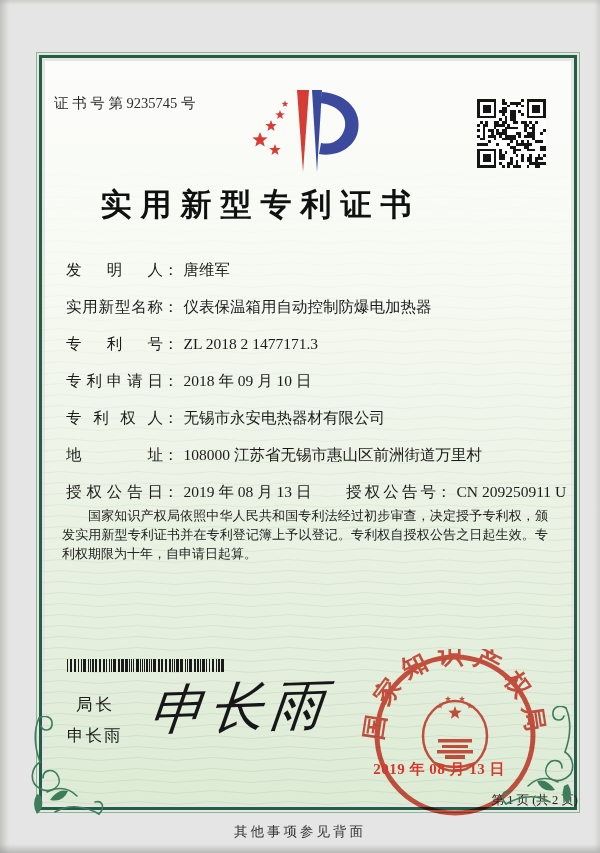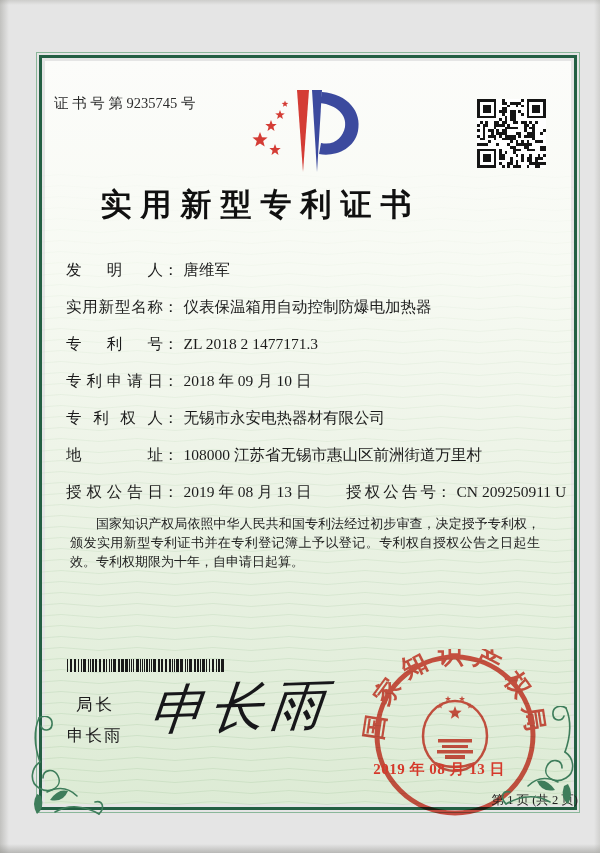--- a/index.html
+++ b/index.html
@@ -25,21 +25,21 @@
 
   .fields{left:66px;top:260px;width:480px;}
   .frow{position:relative;height:23px;margin-bottom:14px;font-size:15.5px;color:#1b1b1b;white-space:nowrap;}
   .flabel{display:inline-block;width:97px;text-align:justify;text-align-last:justify;}
   .fcolon{margin-right:5px;}
   .grp2{position:absolute;left:236px;top:0;margin-left:44px;}
   .grp2 .flabel{width:90px;}
 
   .paras{left:62px;top:506px;width:486px;font-size:13px;line-height:19px;color:#222;
     text-align:justify;}
-  .paras p{margin:8px;text-indent:2em;}
+  .paras p{margin:0;text-indent:2em;}
 
   .officer-title{left:76px;top:694px;font-size:16.5px;letter-spacing:3px;color:#1b1b1b;}
   .officer-name{left:67px;top:725px;font-size:16.5px;letter-spacing:2px;color:#1b1b1b;}
   .signature{left:150px;top:672px;font-size:54px;color:#17171a;transform:rotate(-2deg) skewX(-8deg);
     font-style:italic;letter-spacing:6px;}
 
   .seal-date{left:361px;top:760px;width:156px;text-align:center;font-size:15px;color:#d5392b;
     letter-spacing:.5px;font-weight:bold;}
 
   .page-no{left:36px;width:542px;top:792px;text-align:right;font-size:12.5px;color:#222;}
@@ -447,20 +447,21 @@
         <rect x="85" y="96" width="26" height="3"></rect>
         <rect x="80" y="101" width="36" height="3.5"></rect>
         <rect x="88" y="106" width="20" height="4"></rect>
         <path d="M78,114 Q98,122 118,114" fill="none" stroke="#d5392b" stroke-width="2.5"></path>
       </g>
     </g>
   </svg>
   <div class="abs seal-date">2019 年 08 月 13 日</div>
 
   <div class="abs page-no">第 1 页 (共 2 页)</div>
+  <div class="abs back-note">其他事项参见背面</div>
 
   <svg id="fl-left" class="abs" style="left:25px;top:716px;" width="80" height="110" viewBox="0 0 80 110">
       <g stroke="#3e7d5b" fill="none" stroke-width="1.6" stroke-linecap="round">
         <path d="M14,2 C8,16 10,32 15,46"></path>
         <path d="M14,2 C20,-2 28,1 27,9 C26,15 18,16 16,10"></path>
         <path d="M15,46 C6,52 4,66 14,72 C26,79 38,70 33,60 C29,52 18,53 18,62"></path>
         <path d="M22,76 C34,70 44,72 52,80"></path>
         <path d="M30,96 C44,88 60,90 74,98"></path>
         <path d="M74,98 C80,92 78,84 70,86"></path>
         <path d="M25,84 q8,-12 18,-9 q-5,12 -18,9z" fill="#3e7d5b" stroke="none"></path>

